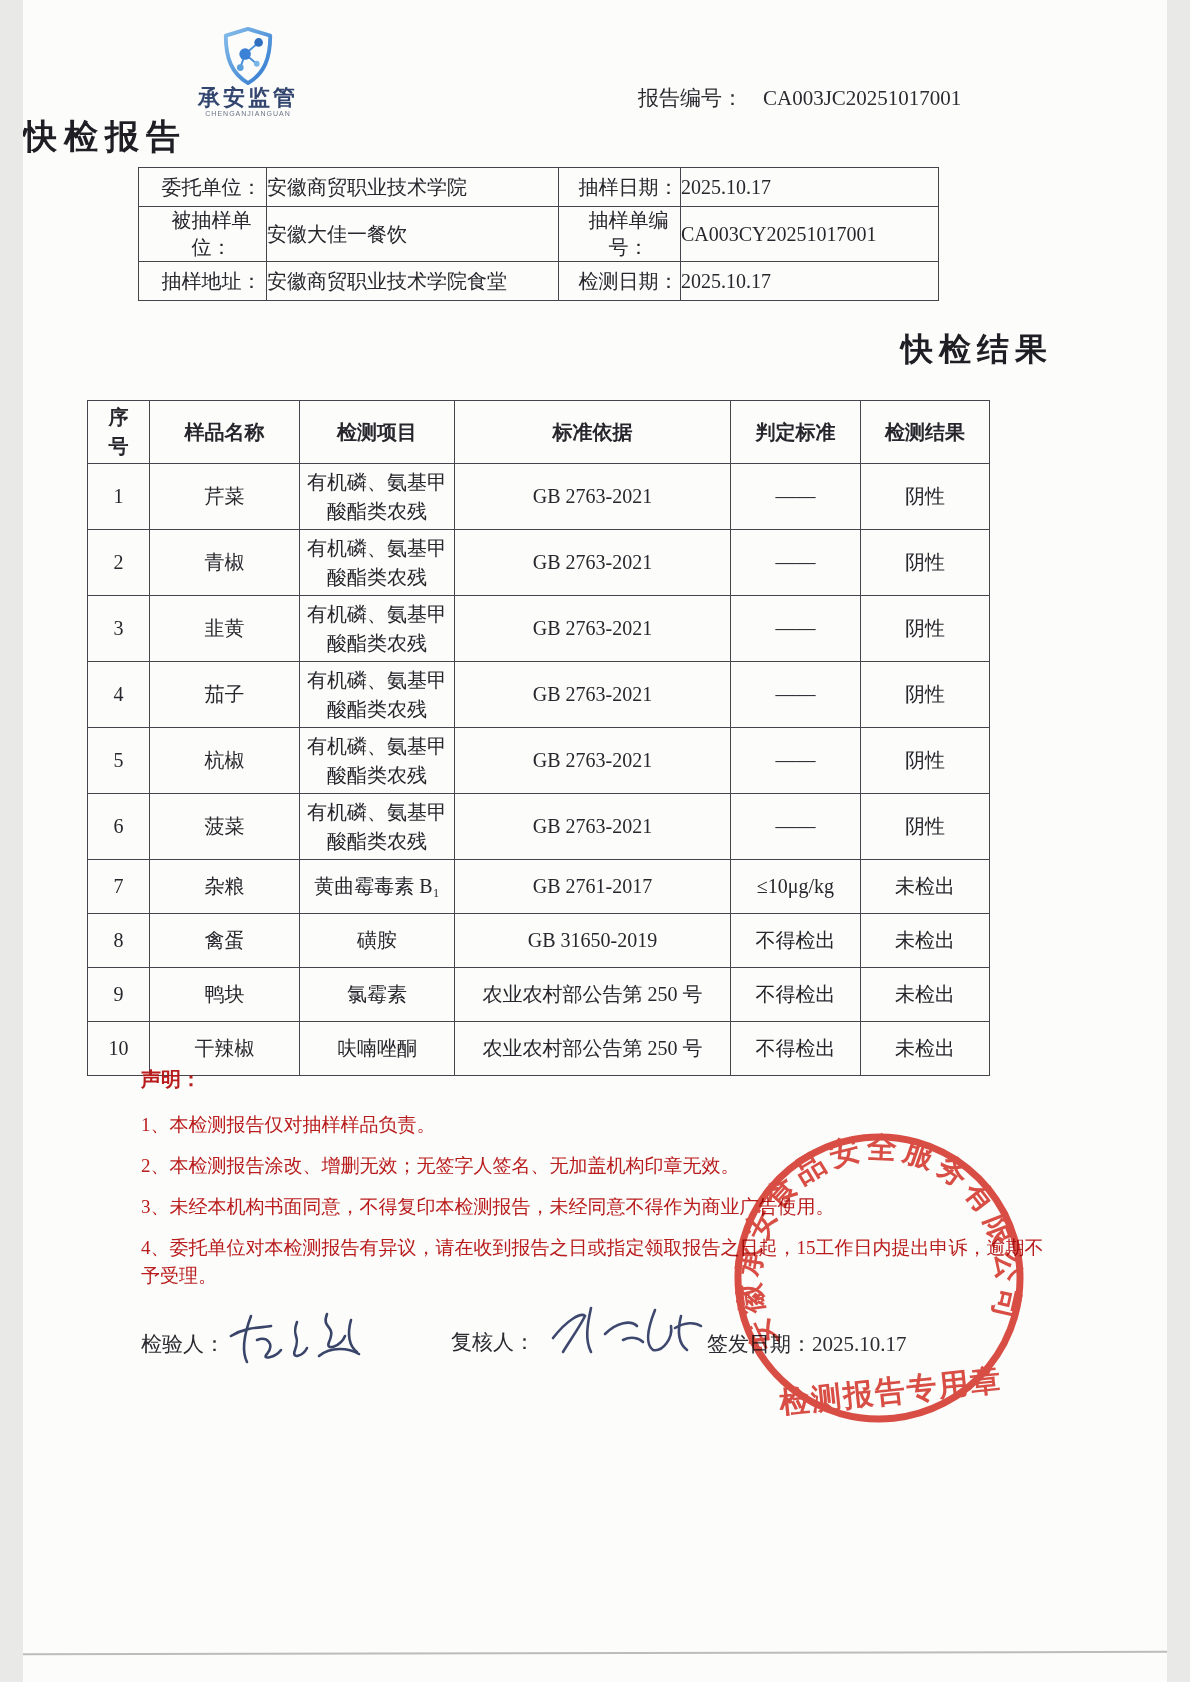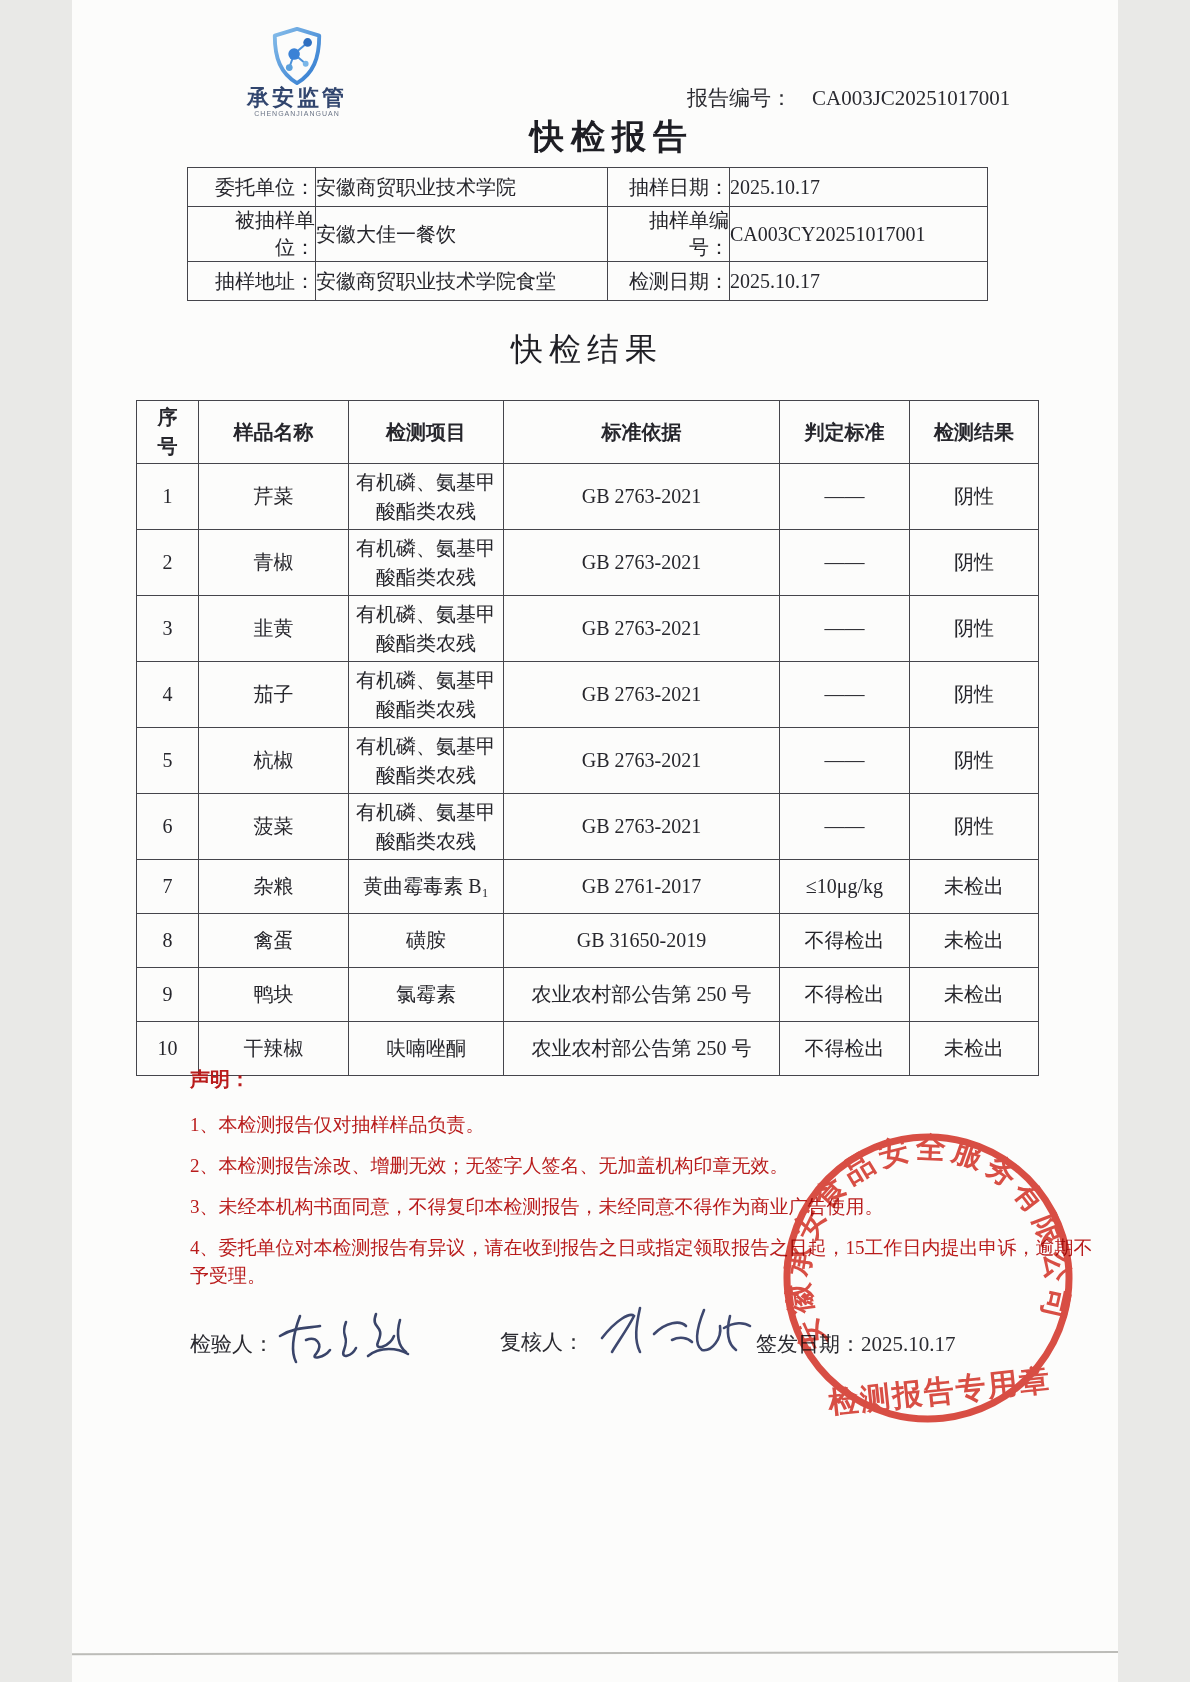--- a/index.html
+++ b/index.html
@@ -3,43 +3,43 @@
 <meta charset="utf-8">
 <style>
   html,body{margin:0;padding:0;}
   body{
     background:#e9e9e7;
     font-family:"Liberation Serif","DejaVu Serif",serif;
     color:#26262c;
   }
   .page{
     position:relative;
-    width:1046px;height:1682px;
+    width:1144px;height:1682px;
     margin:0 auto;
     background:#fcfcfb;
     overflow:hidden;
   }
   
   .logo{position:absolute;left:150px;top:26px;width:150px;text-align:center;}
   .logo .shield{display:block;margin:0 auto;}
   .logo-name{font-family:"Liberation Sans","DejaVu Sans",sans-serif;font-size:22px;font-weight:bold;color:#31456e;letter-spacing:3px;line-height:1.1;}
   .logo-sub{font-family:"Liberation Sans","DejaVu Sans",sans-serif;font-size:7px;color:#6a7486;letter-spacing:1px;}
   
   .report-no{position:absolute;left:615px;top:84px;font-size:21px;color:#2b2b31;white-space:nowrap;}
   .report-no .num{margin-left:20px;}
   
-  .doc-title{position:absolute;left:0;top:114px;width:1080px;text-align:center;
+  .doc-title{position:absolute;left:0;top:114px;width:1080px;text-align:left;
     font-size:34px;font-weight:bold;letter-spacing:7px;color:#1e1e24;}
-  .results-title{position:absolute;left:0;top:328px;width:1030px;text-align:center;
-    font-size:32px;font-weight:normal;letter-spacing:6px;color:#1e1e24;}
+  .results-title{position:absolute;left:0;top:328px;width:1030px;text-align:right;
+    font-size:32px;font-weight:bold;letter-spacing:6px;color:#1e1e24;}
   
   table{border-collapse:collapse;}
   .info-table{position:absolute;left:115px;top:167px;width:800px;font-size:20px;table-layout:fixed;}
   .info-table td{border:1.6px solid #45454b;height:38px;padding:0;}
-  .info-table td.lbl{text-align:right;padding-left:18px;}
+  .info-table td.lbl{text-align:center;padding-left:18px;}
   .info-table td.val{text-align:left;}
   
   .results-table{position:absolute;left:64px;top:400px;width:902px;font-size:20px;table-layout:fixed;}
   .results-table th,.results-table td{border:1.6px solid #45454b;text-align:center;padding:0;white-space:pre-line;line-height:1.45;}
   .results-table th{font-weight:bold;height:62px;}
   .results-table tr.tall td{height:65px;}
   .results-table tr.short td{height:53px;}
   
   .statement{position:absolute;left:118px;top:1066px;width:912px;font-size:19px;color:#b91c1c;}
   .statement-title{font-size:20px;font-weight:bold;}

